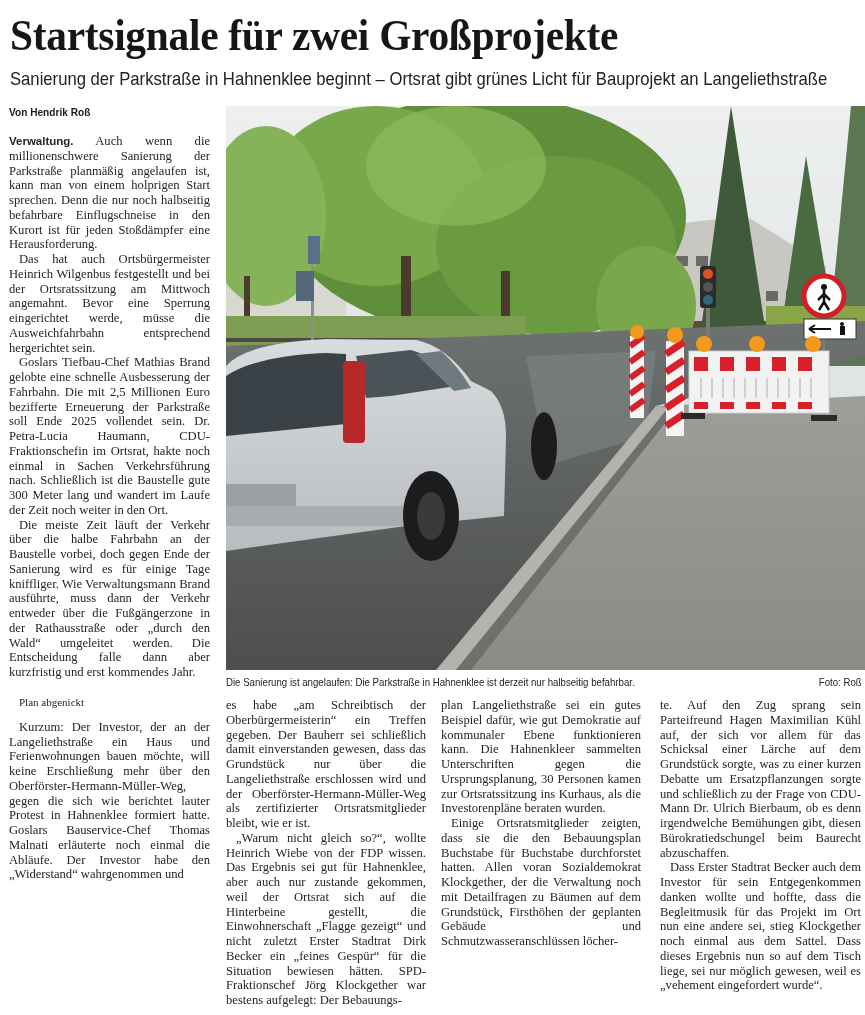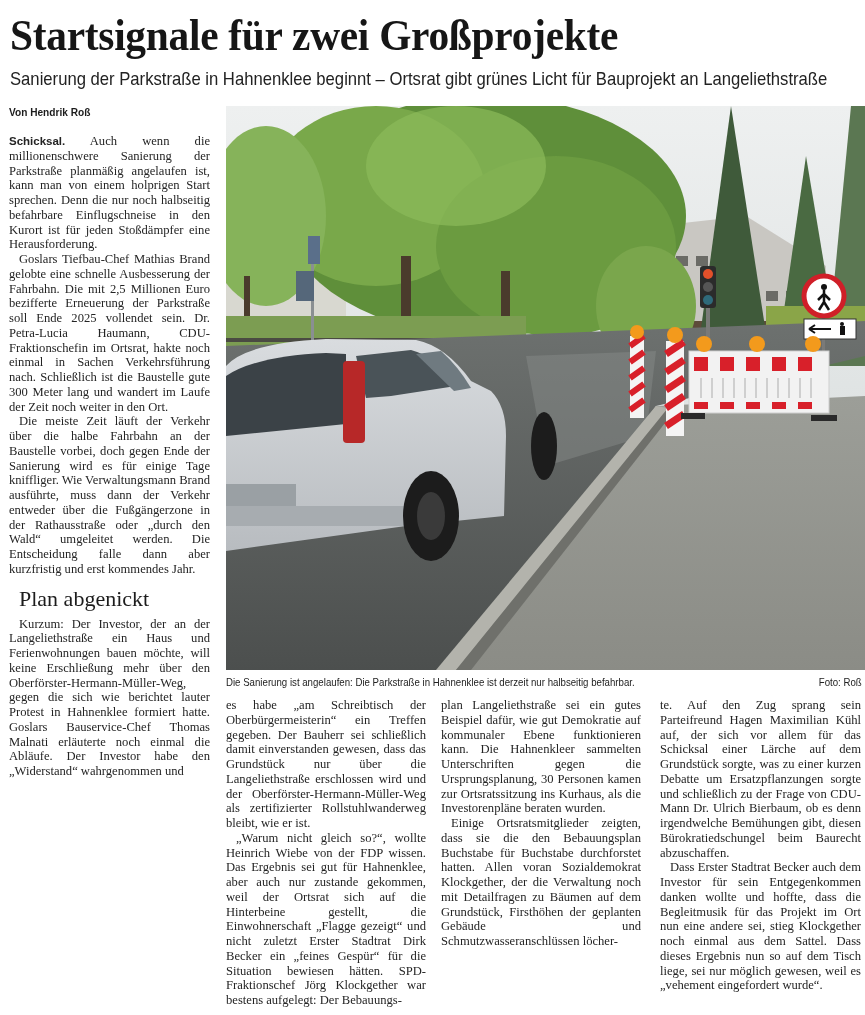--- a/index.html
+++ b/index.html
@@ -26,21 +26,21 @@
 
   .col {
     position: absolute; font-family: "Liberation Serif", serif;
     font-size: 12.6px; line-height: 14.75px; text-align: justify; hyphens: auto;
     color: #242424;
   }
   .col p { text-indent: 10px; }
   .col p.first { text-indent: 0; }
   .dateline { font-family: "Liberation Sans", sans-serif; font-weight: bold; font-size: 11.5px; }
   .col h3 {
-    font-family: "Liberation Serif", serif; font-weight: normal; font-size: 22px;
+    font-family: "Liberation Serif", serif; font-weight: normal; font-size: 11px;
     line-height: 20px; margin: 12px 0 8px 10px; text-align: left; color: #1c1c1c;
   }
 
   #col1 { left: 9px; top: 134px; width: 201px; }
   #col2 { left: 226px; top: 698px; width: 200px; }
   #col3 { left: 441px; top: 698px; width: 200px; }
   #col4 { left: 660px; top: 698px; width: 201px; }
 
   .photo {
     position: absolute; left: 226px; top: 106px; width: 639px; height: 564px;
@@ -56,21 +56,22 @@
   .caption .credit { position: absolute; right: 0; top: 0; white-space: nowrap; transform: scaleX(0.92); transform-origin: right top; }
 </style>
 </head>
 <body>
 
 <h1 class="headline">Startsignale für zwei Großprojekte</h1>
 <div class="subhead">Sanierung der Parkstraße in Hahnenklee beginnt – Ortsrat gibt grünes Licht für Bauprojekt an Langeliethstraße</div>
 <div class="byline">Von Hendrik Roß</div>
 
 <div class="col" id="col1">
-  <p class="first"><span class="dateline">Schicksal.</span> <span>Auch wenn die millionenschwere Sanierung der Parkstraße planmäßig angelaufen ist, kann man von einem holprigen Start sprechen. Denn die nur noch halbseitig befahrbare Einflugschneise in den Kurort ist für jeden Stoßdämpfer eine Herausforderung.</span></p>
+  <p class="first"><span class="dateline">Verwaltung.</span> <span>Auch wenn die millionenschwere Sanierung der Parkstraße planmäßig angelaufen ist, kann man von einem holprigen Start sprechen. Denn die nur noch halbseitig befahrbare Einflugschneise in den Kurort ist für jeden Stoßdämpfer eine Herausforderung.</span></p>
+  <p>Das hat auch Ortsbürgermeister Heinrich Wilgenbus festgestellt und bei der Ortsratssitzung am Mittwoch angemahnt. Bevor eine Sperrung eingerichtet werde, müsse die Ausweichfahrbahn entsprechend hergerichtet sein.</p>
   <p>Goslars Tiefbau-Chef Mathias Brand gelobte eine schnelle Ausbesserung der Fahrbahn. Die mit 2,5 Millionen Euro bezifferte Erneuerung der Parkstraße soll Ende 2025 vollendet sein. Dr. Petra-Lucia Haumann, CDU-Fraktionschefin im Ortsrat, hakte noch einmal in Sachen Verkehrsführung nach. Schließlich ist die Baustelle gute 300 Meter lang und wandert im Laufe der Zeit noch weiter in den Ort.</p>
   <p>Die meiste Zeit läuft der Verkehr über die halbe Fahrbahn an der Baustelle vorbei, doch gegen Ende der Sanierung wird es für einige Tage kniffliger. Wie Verwaltungsmann Brand ausführte, muss dann der Verkehr entweder über die Fußgängerzone in der Rathausstraße oder „durch den Wald“ umgeleitet werden. Die Entscheidung falle dann aber kurzfristig und erst kommendes Jahr.</p>
   <h3>Plan abgenickt</h3>
   <p>Kurzum: Der Investor, der an der Langeliethstraße ein Haus und Ferienwohnungen bauen möchte, will keine Erschließung mehr über den Oberförster-Hermann-Müller-Weg, gegen die sich wie berichtet lauter Protest in Hahnenklee formiert hatte. Goslars Bauservice-Chef Thomas Malnati erläuterte noch einmal die Abläufe. Der Investor habe den „Widerstand“ wahrgenommen und</p>
 </div>
 
 <div class="photo">
   <svg viewBox="0 0 639 564" preserveAspectRatio="none">
     <defs>
       <linearGradient id="sky" x1="0" y1="0" x2="0" y2="1">
@@ -195,21 +196,21 @@
     </g>
   </svg>
 </div>
 
 <div class="caption">
   <span class="text">Die Sanierung ist angelaufen: Die Parkstraße in Hahnenklee ist derzeit nur halbseitig befahrbar.</span>
   <span class="credit">Foto: Roß</span>
 </div>
 
 <div class="col" id="col2">
-  <p class="first">es habe „am Schreibtisch der Oberbürgermeisterin“ ein Treffen gegeben. Der Bauherr sei schließlich damit einverstanden gewesen, dass das Grundstück nur über die Langeliethstraße erschlossen wird und der Oberförster-Hermann-Müller-Weg als zertifizierter Rollstuhlwanderweg bleibt, wie er ist.</p>
+  <p class="first">es habe „am Schreibtisch der Oberbürgermeisterin“ ein Treffen gegeben. Der Bauherr sei schließlich damit einverstanden gewesen, dass das Grundstück nur über die Langeliethstraße erschlossen wird und der Oberförster-Hermann-Müller-Weg als zertifizierter Ortsratsmitglieder bleibt, wie er ist.</p>
   <p>„Warum nicht gleich so?“, wollte Heinrich Wiebe von der FDP wissen. Das Ergebnis sei gut für Hahnenklee, aber auch nur zustande gekommen, weil der Ortsrat sich auf die Hinterbeine gestellt, die Einwohnerschaft „Flagge gezeigt“ und nicht zuletzt Erster Stadtrat Dirk Becker ein „feines Gespür“ für die Situation bewiesen hätten. SPD-Fraktionschef Jörg Klockgether war bestens aufgelegt: Der Bebauungs-</p>
 </div>
 
 <div class="col" id="col3">
   <p class="first">plan Langeliethstraße sei ein gutes Beispiel dafür, wie gut Demokratie auf kommunaler Ebene funktionieren kann. Die Hahnenkleer sammelten Unterschriften gegen die Ursprungsplanung, 30 Personen kamen zur Ortsratssitzung ins Kurhaus, als die Investorenpläne beraten wurden.</p>
   <p>Einige Ortsratsmitglieder zeigten, dass sie die den Bebauungsplan Buchstabe für Buchstabe durchforstet hatten. Allen voran Sozialdemokrat Klockgether, der die Verwaltung noch mit Detailfragen zu Bäumen auf dem Grundstück, Firsthöhen der geplanten Gebäude und Schmutzwasseranschlüssen löcher-</p>
 </div>
 
 <div class="col" id="col4">
   <p class="first">te. Auf den Zug sprang sein Parteifreund Hagen Maximilian Kühl auf, der sich vor allem für das Schicksal einer Lärche auf dem Grundstück sorgte, was zu einer kurzen Debatte um Ersatzpflanzungen sorgte und schließlich zu der Frage von CDU-Mann Dr. Ulrich Bierbaum, ob es denn irgendwelche Bemühungen gibt, diesen Bürokratiedschungel beim Baurecht abzuschaffen.</p>

